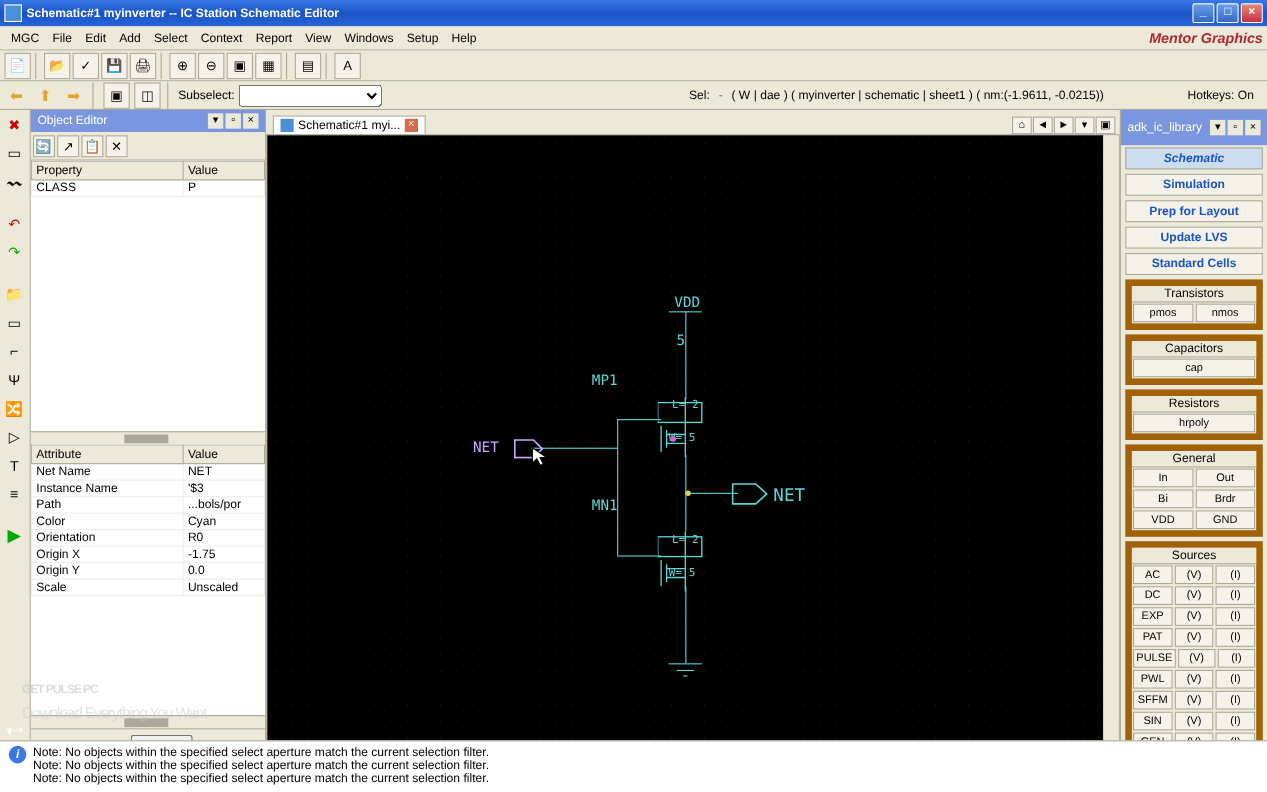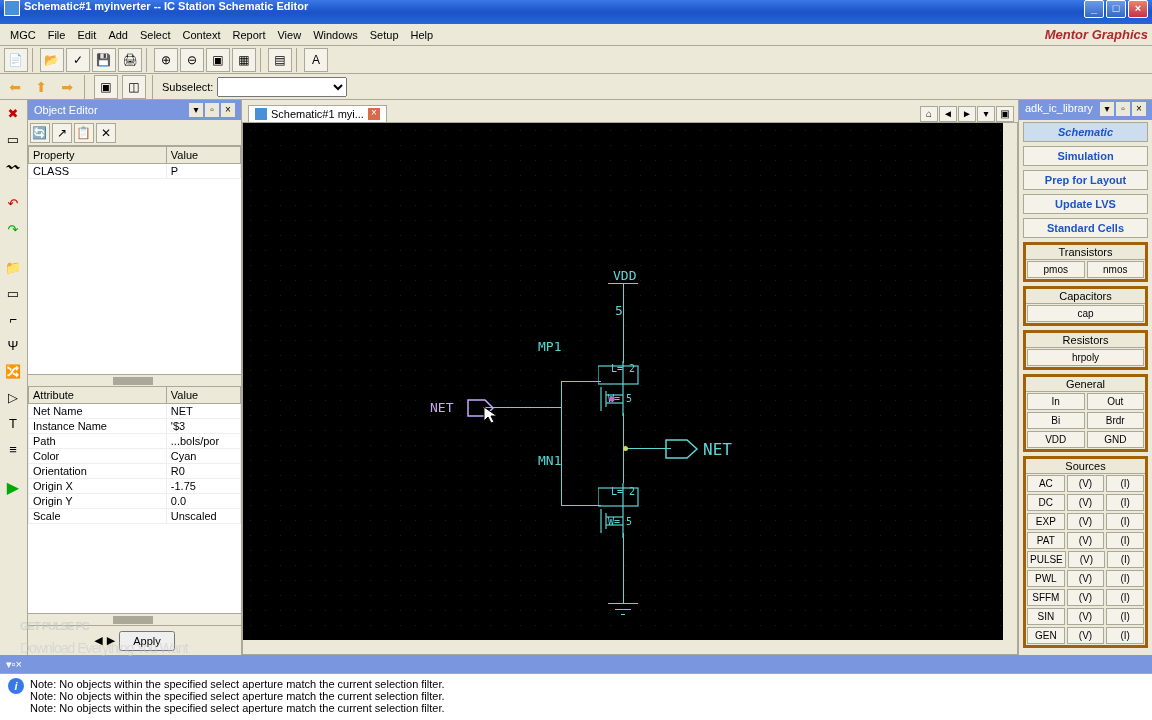--- a/index.html
+++ b/index.html
@@ -1,17 +1,17 @@
 <!DOCTYPE html>
 <html><head>
 <meta charset="utf-8">
 <style>
 * { margin:0; padding:0; box-sizing:border-box; font-family:Tahoma,Arial,sans-serif; font-size:11px; }
 body { background:#ece9d8; width:1152px; height:720px; overflow:hidden; position:relative; }
-.titlebar { height:24px; background:linear-gradient(to bottom,#3b78e7 0%,#1a54c7 50%,#2765d8 100%); display:flex; padding:0 4px; color:#fff; }
+.titlebar { height:24px; background:linear-gradient(to bottom,#3b78e7 0%,#1a54c7 50%,#2765d8 100%); display:flex; align-items:center; padding:0 4px; color:#fff; }
 .titlebar .icon { width:16px; height:16px; background:#4a90d9; margin-right:4px; border:1px solid #fff; }
 .titlebar .title { flex:1; font-weight:bold; }
 .titlebar .winbtns { display:flex; gap:2px; }
 .titlebar .winbtn { width:20px; height:18px; background:linear-gradient(to bottom,#6c9ce8,#316ac5); border:1px solid #fff; border-radius:2px; text-align:center; color:#fff; font-weight:bold; line-height:14px; cursor:pointer; }
 .titlebar .winbtn.close { background:linear-gradient(to bottom,#e8866c,#c5314a); }
 .menubar { height:22px; background:#ece9d8; display:flex; align-items:center; padding:0 4px; border-bottom:1px solid #aca899; }
 .menubar .menu { padding:2px 6px; cursor:pointer; }
 .menubar .logo { margin-left:auto; color:#b0272d; font-weight:bold; font-style:italic; font-size:13px; }
 .toolbar1 { height:28px; background:#ece9d8; display:flex; align-items:center; padding:2px 4px; gap:2px; border-bottom:1px solid #aca899; }
 .tbtn { width:24px; height:24px; border:1px solid #aca899; background:#f5f3e9; display:flex; align-items:center; justify-content:center; cursor:pointer; font-size:12px; }
@@ -46,26 +46,26 @@
 .canvas-wrap { flex:1; position:relative; border:1px solid #aca899; }
 .canvas { position:absolute; inset:0 14px 14px 0; background:#000; overflow:hidden; }
 .canvas .dotgrid { position:absolute; inset:0; background-image:radial-gradient(#333 0.5px, transparent 0.5px); background-size:15px 15px; opacity:0.6;}
 .canvas .lbl { position:absolute; color:#5dd6d6; font-family:monospace; font-size:13px; }
 .canvas .lbl.white { color:#c8a8ff; }
 .canvas .wire { position:absolute; background:#5dd6d6; }
 .canvas svg { position:absolute; }
 .vscroll { position:absolute; right:0; top:0; bottom:14px; width:14px; background:#ece9d8; }
 .hscroll2 { position:absolute; left:0; right:14px; bottom:0; height:14px; background:#ece9d8; }
 .right-panel { background:#ece9d8; border-left:1px solid #aca899; display:flex; flex-direction:column; }
-.rp-title { background:#7a96df; color:#fff; padding:2px 6px; display:flex; align-items:flex-start; height:20px;}
+.rp-title { background:#7a96df; color:#fff; padding:2px 6px; display:flex; align-items:center; height:32px;}
 .rp-title span { flex:1; }
 .rp-title .tbox { width:14px; height:14px; margin-left:2px; background:#ece9d8; color:#000; text-align:center; font-size:10px; line-height:14px; cursor:pointer;}
 .rbtn { display:block; border:1px solid #aca899; background:#f5f3e9; margin:2px 4px; padding:3px; text-align:center; cursor:pointer; color:#1a54c7; font-weight:bold; }
 .rbtn.sel { background:#cde;font-style:italic; }
-.rsection { border:3px solid #a16207; margin:2px 4px; }
+.rsection { border:6px solid #a16207; margin:2px 4px; }
 .rsection .rtitle { background:#ece9d8; text-align:center; padding:1px; border-bottom:1px solid #aca899; }
 .rsection .rrow { display:flex; }
 .rsection .rcell { flex:1; border:1px solid #aca899; margin:1px; padding:2px; text-align:center; background:#f5f3e9; cursor:pointer; font-size:10px; }
 .msgarea-title { height:18px; background:#7a96df; color:#fff; padding:2px 6px; display:flex; align-items:center; }
 .msgarea-title span { flex:1; }
 .msgarea { height:56px; background:#fff; border-top:1px solid #aca899; overflow:auto; padding:4px 8px; position:relative;}
 .msgarea .mline { white-space:nowrap; }
 .watermark { position:absolute; left:20px; top:592px; font-size:42px; font-weight:bold; color:rgba(200,200,200,0.65); font-family:Arial; letter-spacing:-1px; pointer-events:none; z-index:99;}
 .watermark small { font-size:14px; display:block; font-weight:normal; opacity:0.8;}
 .infoicon { width:16px; height:16px; border-radius:50%; background:#3b78e7; color:#fff; display:inline-flex; align-items:center; justify-content:center; font-weight:bold; font-style:italic; margin-right:6px; font-size:11px;}
@@ -119,20 +119,27 @@
 <div class="toolbar2">
   <div class="arrow" style="color:#e8a02a">⬅</div>
   <div class="arrow" style="color:#e8a02a">⬆</div>
   <div class="arrow" style="color:#e8a02a">➡</div>
   <div class="tsep"></div>
   <div class="tbtn">▣</div>
   <div class="tbtn">◫</div>
   <div class="tsep"></div>
   <span>Subselect:</span>
   <select><option></option></select>
+  <div class="right">
+    <span>Sel:</span>
+    <span style="color:#666">-</span>
+    <span>( W | dae )  ( myinverter | schematic | sheet1 )  ( nm:(-1.9611, -0.0215))</span>
+    <span style="width:60px"></span>
+    <span>Hotkeys: On</span>
+  </div>
 </div>
 
 <div class="maingrid">
 
   <div class="lefticons">
     <div class="licon" style="color:#c00">✖</div>
     <div class="licon">▭</div>
     <div class="licon">〰</div>
     <div style="height:8px"></div>
     <div class="licon" style="color:#c00">↶</div>

